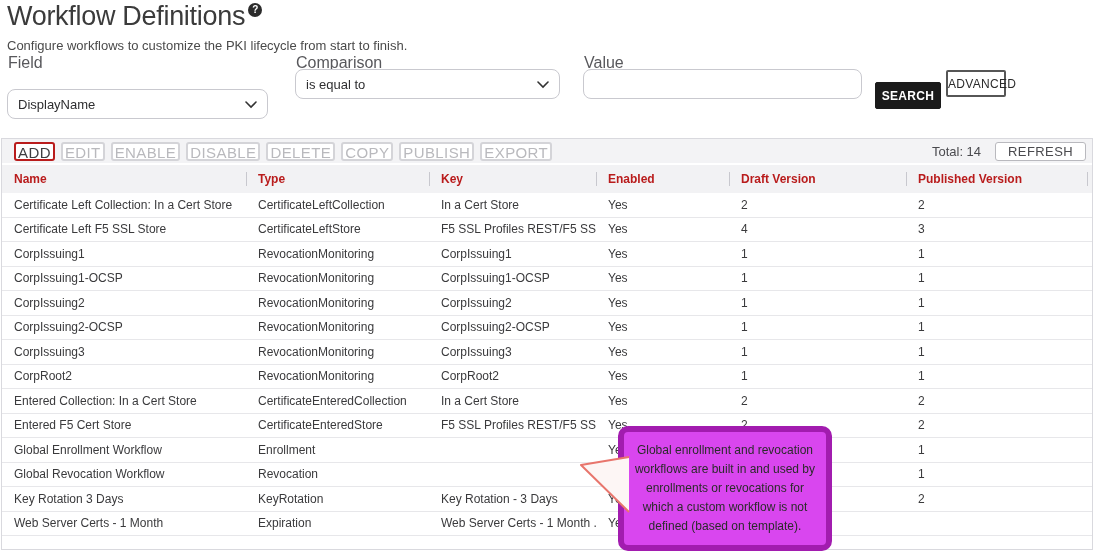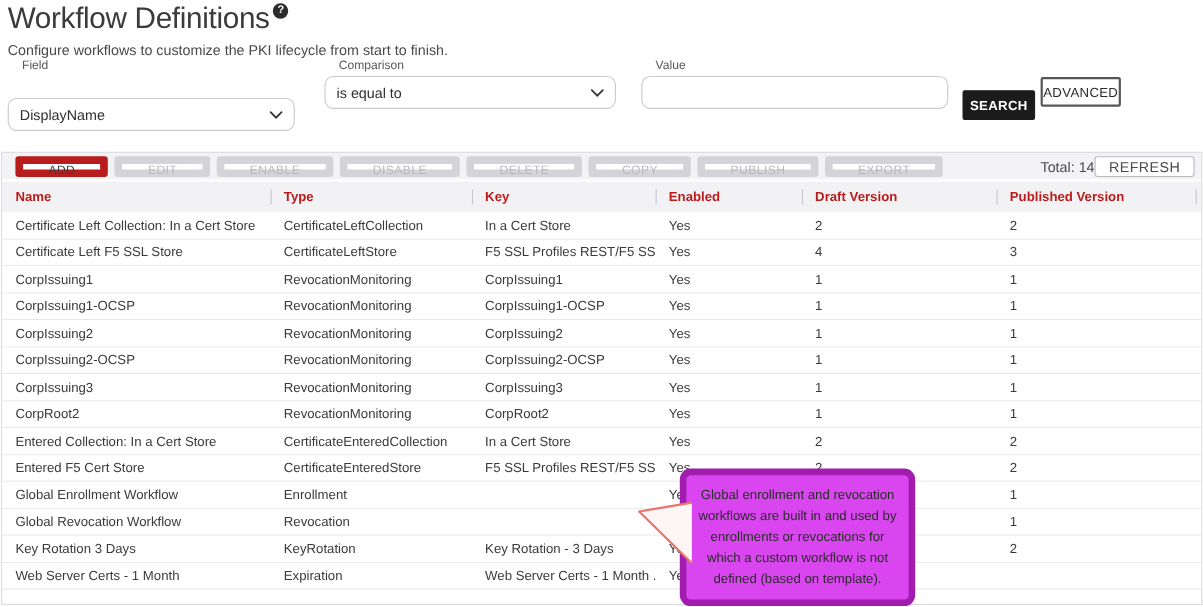--- a/index.html
+++ b/index.html
@@ -6,37 +6,37 @@
   body { background:#fff; font-family:"Liberation Sans", sans-serif; }
   #page { position:relative; width:1094px; height:552px; background:#fff; overflow:hidden; }
 
   
   .page-title { position:absolute; left:7px; top:1px; font-size:27px; font-weight:400; color:#3b3b3b; letter-spacing:-0.3px; }
   .help-icon { display:inline-block; width:14px; height:14px; border-radius:50%; background:#2b2b2b; color:#fff;
                font-size:10px; font-weight:bold; text-align:center; line-height:14px; vertical-align:top; margin-top:2px; margin-left:3px; }
   .page-subtitle { position:absolute; left:7px; top:38px; font-size:13px; color:#4a4a4a; }
 
   
-  .field-label { position:absolute; top:54px; font-size:11px; color:#58585c;margin-left:12px; }
+  .field-label { position:absolute; top:54px; font-size:16px; color:#58585c; }
   .ctrl { position:absolute; top:69px; height:30px; background:#fff; border:1px solid #c9c9cf; border-radius:8px;
           display:flex; align-items:center; font-size:13px; color:#2e2e30; padding:0 10px; }
   .select-box { justify-content:space-between; cursor:pointer; }
   .value-input { width:279px; left:583px; outline:none; font-family:"Liberation Sans", sans-serif; }
   .btn-dark { position:absolute; top:70px; height:27px; background:#1b1b1b; color:#fff; border:1px solid #1b1b1b;
               font-size:12px; font-weight:bold; letter-spacing:0.3px; border-radius:2px; cursor:pointer; font-family:"Liberation Sans", sans-serif;margin-top:12px; }
   .btn-light { position:absolute; top:70px; height:27px; background:#fff; color:#2b2b2b; border:2px solid #565656;
                font-size:12px; letter-spacing:0.3px; border-radius:2px; cursor:pointer; font-family:"Liberation Sans", sans-serif; }
 
   
   .list-panel { position:absolute; left:1px; right:1px; top:138px; height:412px; border:1px solid #d9d9de; background:#fff; }
   .toolbar { height:26px; background:#f3f3f5; border-bottom:2px solid #ffffff; display:flex; align-items:center; padding:0 6px; position:relative; }
-  .tbtn { height:19px; margin-left:6px; padding:0 23px; background:#fff; border:7px solid #b91c1c; border-radius:3px;
-          font-size:11px; color:#3d3d40; letter-spacing:0.4px; cursor:pointer; font-family:"Liberation Sans", sans-serif; }
+  .tbtn { height:19px; margin-left:6px; padding:0 2px; background:#fff; border:2px solid #b91c1c; border-radius:3px;
+          font-size:15px; color:#3d3d40; letter-spacing:0.4px; cursor:pointer; font-family:"Liberation Sans", sans-serif; }
   .tbtn.disabled { border-color:#d4d4d8; color:#b9b9bd; cursor:default; }
-  .toolbar-right { position:absolute; right:6px; display:flex; align-items:center; }
+  .toolbar-right { position:absolute; right:6px; display:flex; align-items:center; gap:14px; }
   .total-text { font-size:13px; color:#4a4a4e; }
   .refresh-btn { height:19px; padding:0 12px; background:#fff; border:1px solid #b9b9be; border-radius:3px;
                  font-size:13px; color:#4a4a4e; letter-spacing:0.4px; cursor:pointer; font-family:"Liberation Sans", sans-serif; }
 
   .grid-row { display:grid; grid-template-columns:244px 183px 167px 133px 177px 1fr; }
   .thead { height:28px; background:#f2f2f4; align-items:center; }
   .thcell { font-size:12px; font-weight:bold; color:#b91c1c; padding-left:12px; position:relative; height:100%; display:flex; align-items:center; cursor:pointer; }
   .thcell.sep::before { content:""; position:absolute; left:0; top:7px; width:1px; height:14px; background:#c8c8ce; }
   .thcell.last::after { content:""; position:absolute; right:4px; top:7px; width:1px; height:14px; background:#c8c8ce; }
 
@@ -77,21 +77,21 @@
       <svg width="12" height="8" viewBox="0 0 12 8">
           <path d="M1 1 L6 6 L11 1" stroke="#333" stroke-width="1.6" fill="none" stroke-linecap="round"></path>
         </svg>
     </span>
   </div>
 
   <div class="field-label" style="left:584px;">Value</div>
   <input class="ctrl value-input" value="" style="">
 
   <button class="btn-dark" style="left:875px; width:66px;">SEARCH</button>
-  <button class="btn-light" style="left:946px; width:73px;">ADVANCED</button>
+  <button class="btn-light" style="left:946px; width:60px;">ADVANCED</button>
 
   <div class="list-panel">
     <div class="toolbar">
       <div style="display:flex;">
           <button class="tbtn">ADD</button>
           <button class="tbtn disabled">EDIT</button>
           <button class="tbtn disabled">ENABLE</button>
           <button class="tbtn disabled">DISABLE</button>
           <button class="tbtn disabled">DELETE</button>
           <button class="tbtn disabled">COPY</button>

